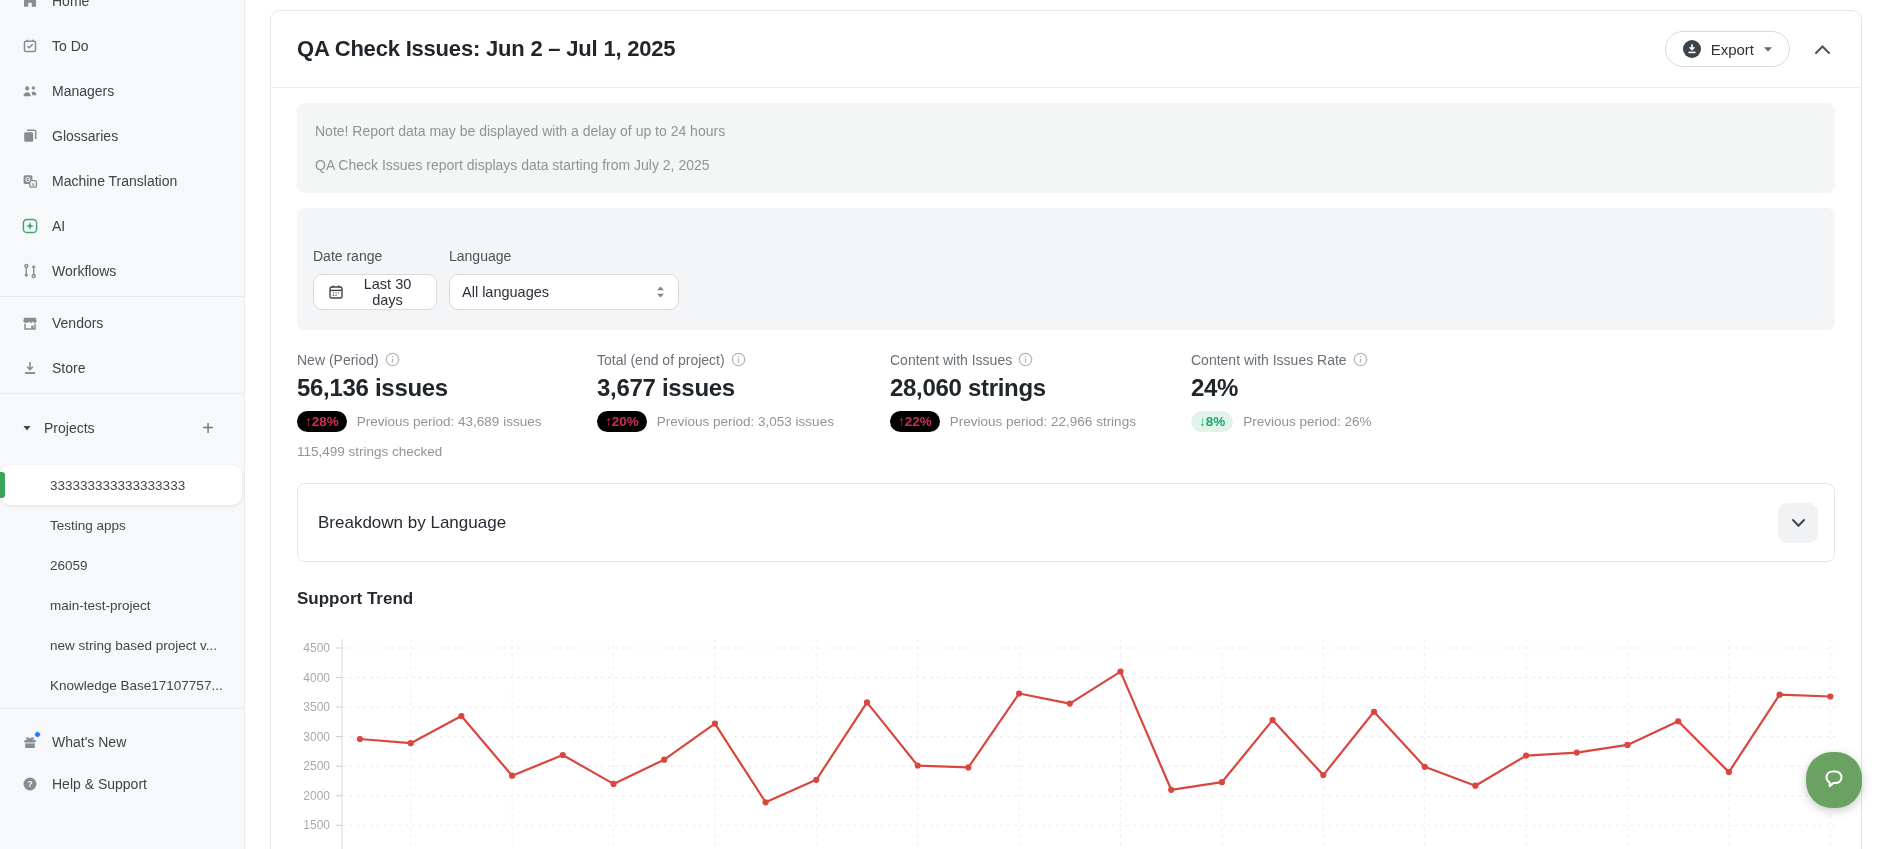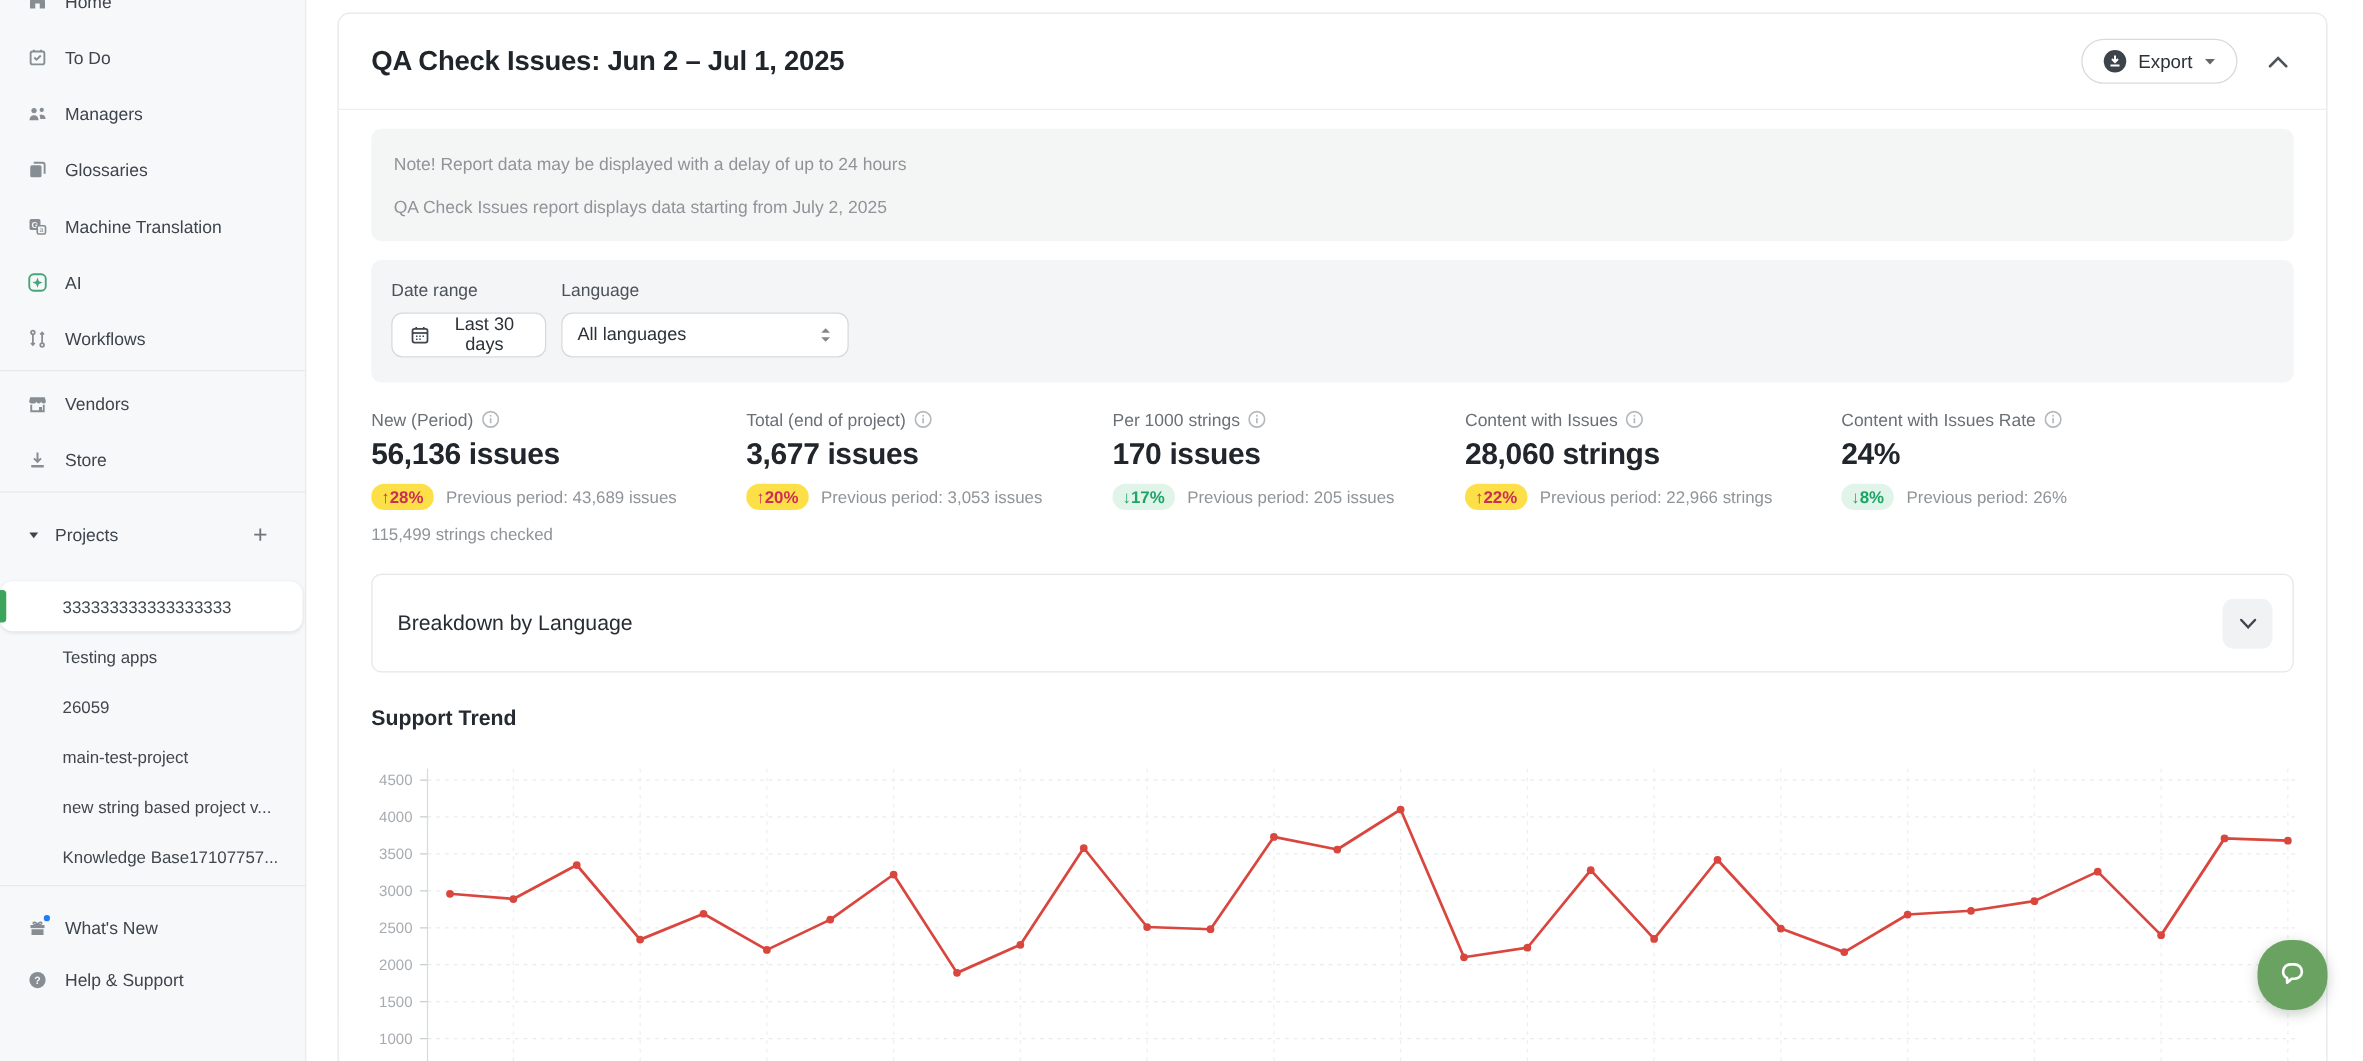--- a/index.html
+++ b/index.html
@@ -41,34 +41,34 @@
                 background: #fff; border: 1px solid #d7dadd; border-radius: 18px;
                 font-size: 15px; color: #2c3238; font-family: inherit; cursor: pointer; }
   .icon-btn { background: none; border: none; cursor: pointer; display: inline-flex; padding: 4px; }
 
   .note-box { margin: 15px 26px 0; background: #f4f5f5; border-radius: 8px; padding: 19px 18px; }
   .note-box p { font-size: 14px; line-height: 18px; color: #8f9499; }
   .note-box p + p { margin-top: 16px; }
 
   .filters { margin: 15px 26px 0; background: #f4f5f6; border-radius: 8px; padding: 16px 16px 20px;
              display: flex; gap: 12px; }
-  .filter-col .flabel { font-size: 14px; color: #4b525a; margin-bottom: 10px; display: block; }
+  .filter-col .flabel { font-size: 14px; color: #4b525a; margin-bottom: 10px; display: block; margin-top: 24px; }
   .ctl { display: inline-flex; align-items: center; height: 36px; background: #fff;
          border: 1px solid #d7dadd; border-radius: 9px; font-size: 14.5px; color: #2b3138;
          font-family: inherit; cursor: pointer; }
   .date-btn { padding: 0 14px; gap: 9px; width: 124px; }
   .lang-select { width: 230px; padding: 0 12px; justify-content: space-between; }
 
   .stats { margin: 21px 26px 0; display: flex; }
   .stat-label { display: flex; align-items: center; gap: 6px; font-size: 14px; color: #6a7077; height: 17px; }
   .stat-value { margin-top: 6px; font-size: 24px; font-weight: 700; color: #20262c; letter-spacing: -0.3px; }
   .stat-meta { margin-top: 9px; display: flex; align-items: center; }
   .badge { display: inline-flex; align-items: center; height: 21px; padding: 0 8px; border-radius: 11px;
            font-size: 13.5px; font-weight: 700; }
-  .badge.bad { background: #fde047; color: #cc2f55; }
+  .badge.bad { background: #000000; color: #cc2f55; }
   .badge.good { background: #e1f4ea; color: #1ea566; }
   .prev { font-size: 13.5px; color: #8f9499; margin-left: 10px; }
   .strings-checked { margin: 12px 26px 0; font-size: 13.5px; color: #8f9499; }
 
   .breakdown { margin: 24px 26px 0; height: 79px; border: 1px solid #e4e6e9; border-radius: 8px;
                display: flex; align-items: center; justify-content: space-between; padding: 0 16px 0 20px; }
   .breakdown-title { font-size: 17px; color: #262c33; }
   .expand-btn { width: 40px; height: 40px; background: #f1f2f3; border: none; border-radius: 9px;
                 display: inline-flex; align-items: center; justify-content: center; cursor: pointer; }
 
@@ -328,37 +328,20 @@
                 <circle cx="7.5" cy="7.5" r="6.2" fill="none" stroke="#b3b8bd" stroke-width="1.3"></circle>
                 <rect x="6.85" y="6.5" width="1.3" height="4.1" fill="#b3b8bd"></rect>
                 <rect x="6.85" y="3.9" width="1.3" height="1.4" fill="#b3b8bd"></rect>
               </svg>
             </span>
           </div>
         <div class="stat-value">3,677 issues</div>
         <div class="stat-meta">
             <span class="badge bad">↑20%</span>
             <span class="prev">Previous period: 3,053 issues</span>
-          </div>
-      </div>
-      <div class="stat" style="width:282px">
-        <div class="stat-label">
-            <span>Per 1000 strings</span>
-            <span style="display:inline-flex">
-              <svg width="15" height="15" viewBox="0 0 15 15">
-                <circle cx="7.5" cy="7.5" r="6.2" fill="none" stroke="#b3b8bd" stroke-width="1.3"></circle>
-                <rect x="6.85" y="6.5" width="1.3" height="4.1" fill="#b3b8bd"></rect>
-                <rect x="6.85" y="3.9" width="1.3" height="1.4" fill="#b3b8bd"></rect>
-              </svg>
-            </span>
-          </div>
-        <div class="stat-value">170 issues</div>
-        <div class="stat-meta">
-            <span class="badge good">↓17%</span>
-            <span class="prev">Previous period: 205 issues</span>
           </div>
       </div>
       <div class="stat" style="width:301px">
         <div class="stat-label">
             <span>Content with Issues</span>
             <span style="display:inline-flex">
               <svg width="15" height="15" viewBox="0 0 15 15">
                 <circle cx="7.5" cy="7.5" r="6.2" fill="none" stroke="#b3b8bd" stroke-width="1.3"></circle>
                 <rect x="6.85" y="6.5" width="1.3" height="4.1" fill="#b3b8bd"></rect>
                 <rect x="6.85" y="3.9" width="1.3" height="1.4" fill="#b3b8bd"></rect>

